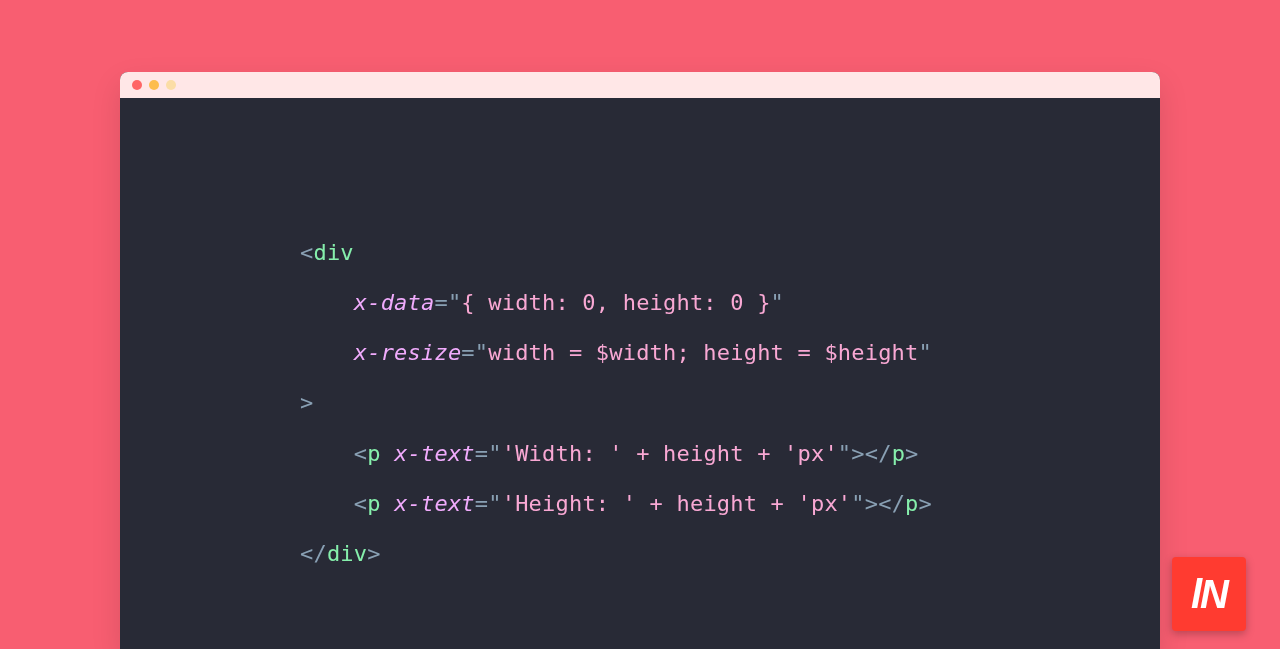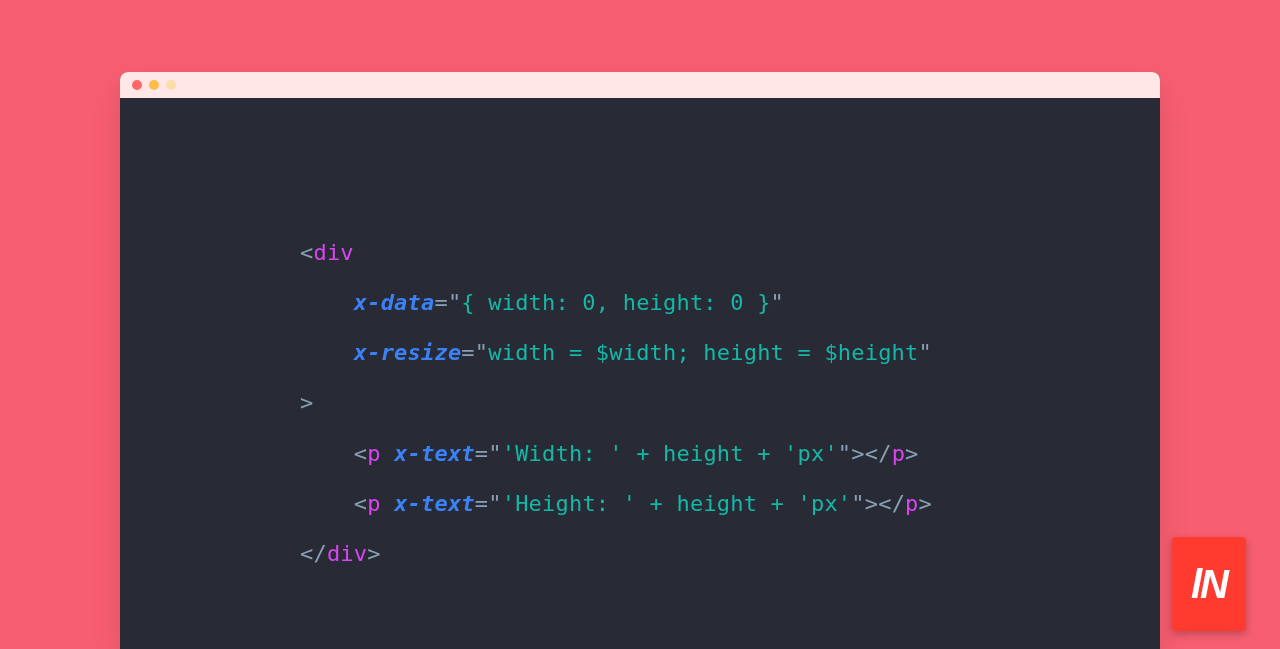--- a/index.html
+++ b/index.html
@@ -39,31 +39,31 @@
     .code {
       padding: 130px 0 0 180px;
       color: #cfd2dc;
       font-size: 22px;
       line-height: 2.28;
       white-space: pre;
       font-style: normal;
       letter-spacing: 0.2px;
     }
     .tok-punc   { color: #89a0b4; }
-    .tok-tag    { color: #d946ef; }
-    .tok-attr   { color: #3b82f6; font-style: italic; font-weight: bold; }
+    .tok-tag    { color: #86efac; }
+    .tok-attr   { color: #f0abfc; font-style: italic; }
     .tok-eq     { color: #89a0b4; }
     .tok-quote  { color: #89a0b4; }
-    .tok-str    { color: #14b8a6; }
+    .tok-str    { color: #f9a8d4; }
     .logo {
       position: absolute;
       right: 34px;
       bottom: 18px;
       width: 74px;
-      height: 94px;
+      height: 74px;
       background: #ff3b30;
       border-radius: 4px;
       color: #fff;
       display: flex;
       align-items: center;
       justify-content: center;
       font-family: -apple-system, Helvetica, Arial, sans-serif;
       font-weight: 800;
       font-size: 40px;
       font-style: italic;

